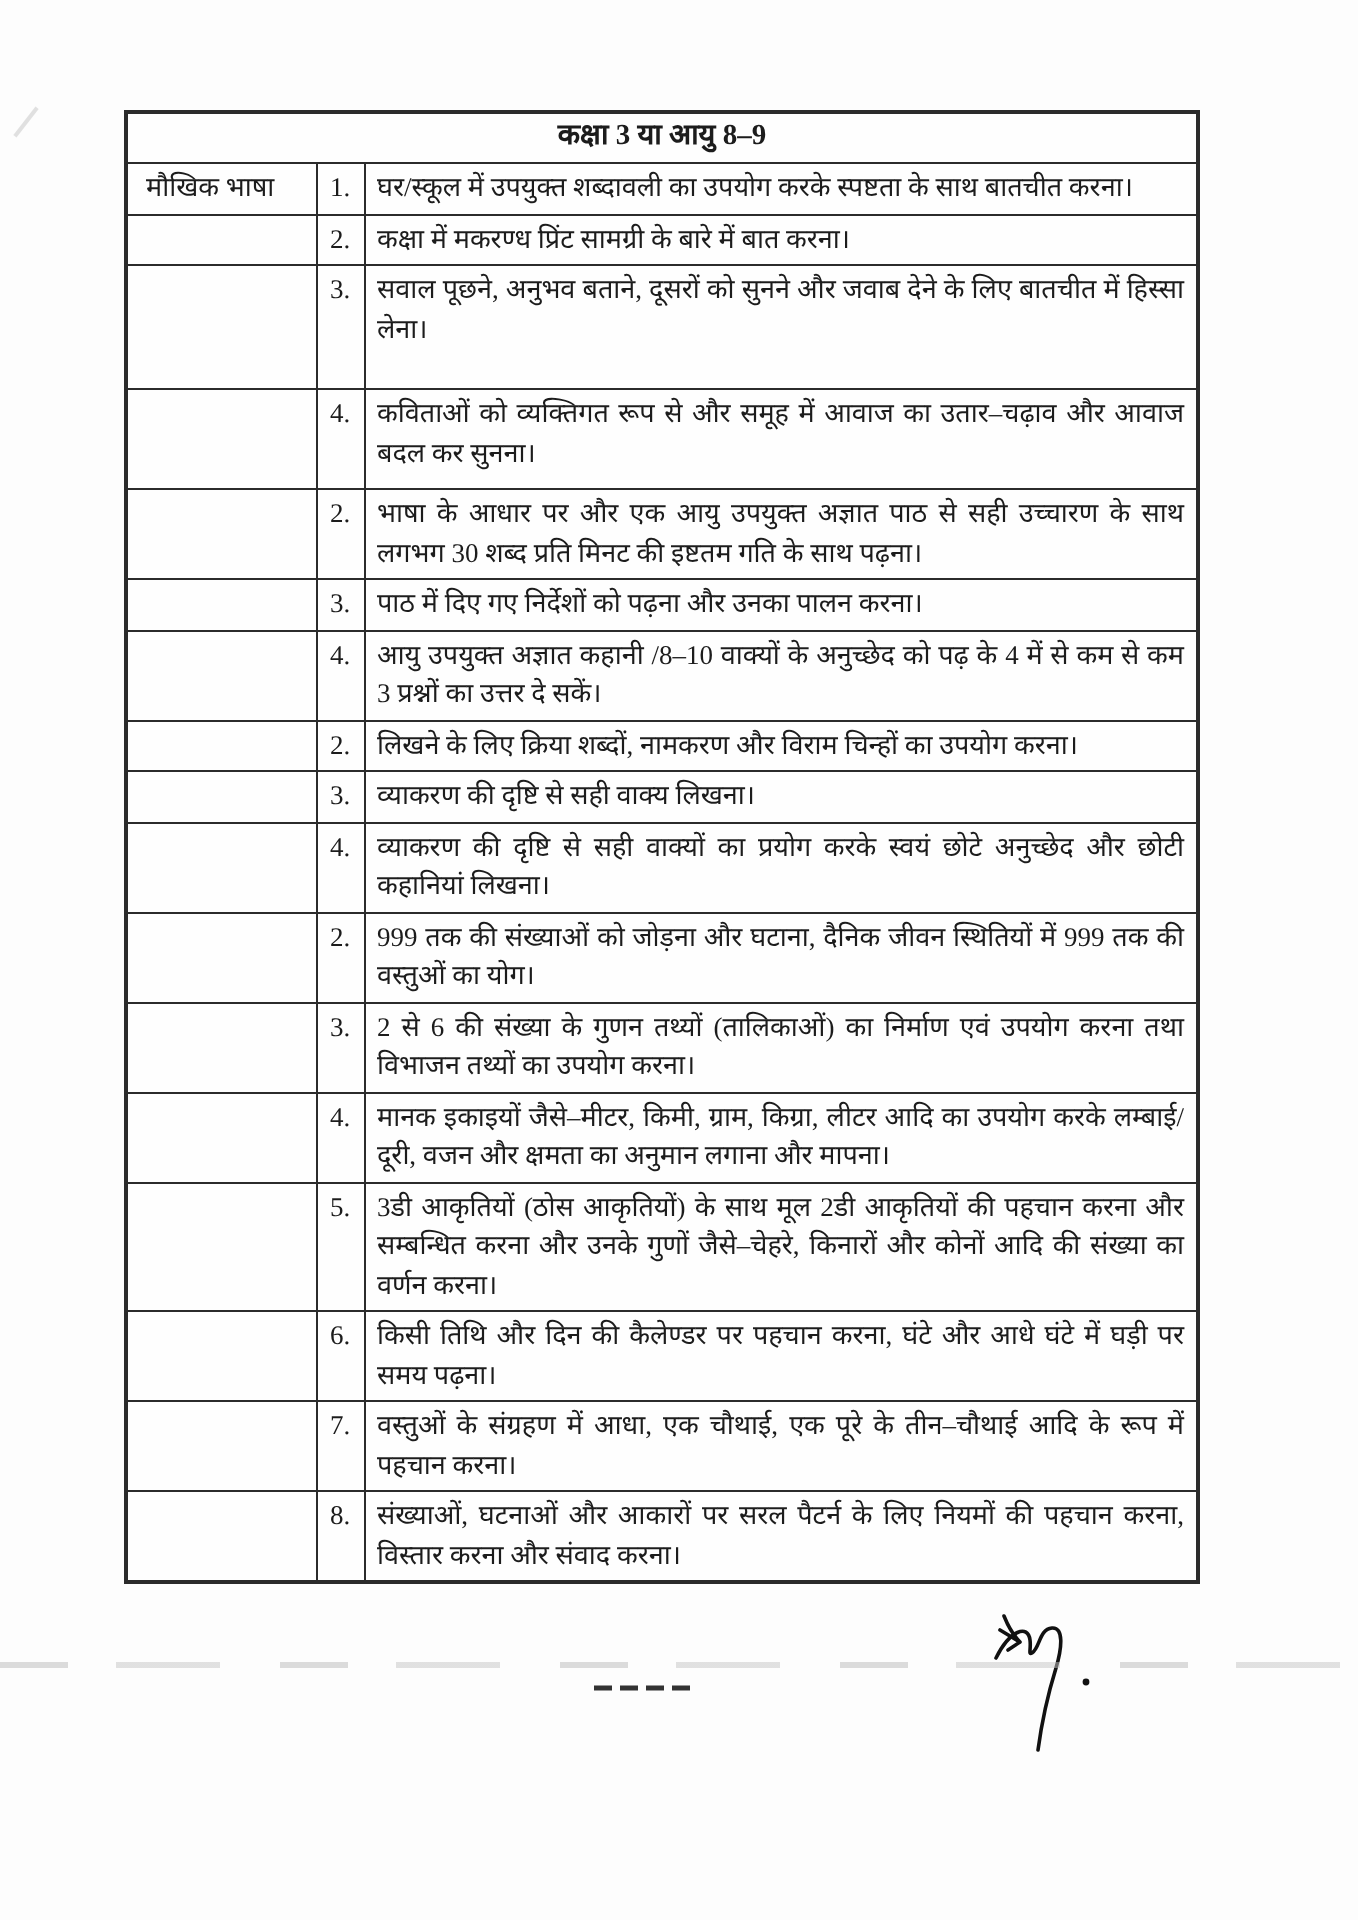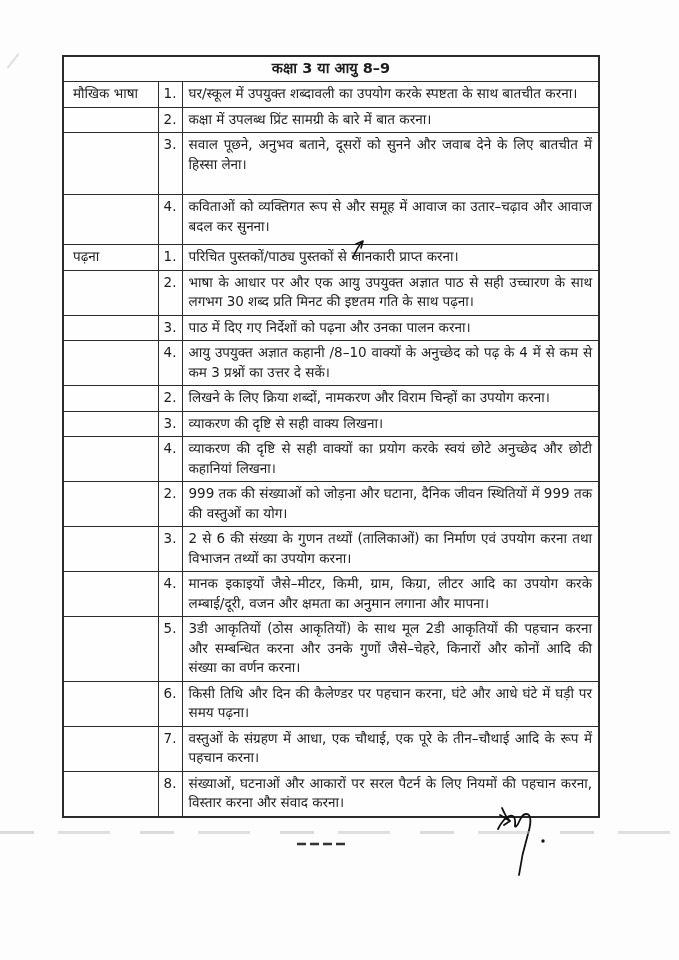--- a/index.html
+++ b/index.html
@@ -9,20 +9,21 @@
     height: 960px;
     background: #fdfdfd;
     font-family: "DejaVu Sans", "Liberation Sans", sans-serif;
     color: #1c1c1c;
     overflow: hidden;
   }
   .page {
     position: relative;
     width: 679px;
     height: 836px;
+    font-family: Liberation Serif, serif;
   }
   .doc-table {
     position: absolute;
     left: 62px;
     top: 55px;
     width: 536px;
     border-collapse: collapse;
     table-layout: fixed;
     background: #fefefe;
   }
@@ -138,43 +139,33 @@
       </tr>
 
       <tr>
         <td class="cat"><span>मौखिक भाषा</span></td>
         <td class="num"><span>1.</span></td>
         <td class="txt"><span>घर/स्कूल में उपयुक्त शब्दावली का उपयोग करके स्पष्टता के साथ बातचीत करना।</span></td>
       </tr>
       <tr>
         <td class="cat"></td>
         <td class="num"><span>2.</span></td>
-        <td class="txt"><span>कक्षा में उपलब्ध प्रिंट सामग्री के बारे में बात करना।</span></td>
+        <td class="txt"><span>कक्षा में मकरण्ध प्रिंट सामग्री के बारे में बात करना।</span></td>
       </tr>
       <tr class="tall-row">
         <td class="cat"></td>
         <td class="num"><span>3.</span></td>
         <td class="txt"><span>सवाल पूछने, अनुभव बताने, दूसरों को सुनने और जवाब देने के लिए बातचीत में हिस्सा लेना।</span></td>
       </tr>
       <tr class="tall-row2">
         <td class="cat"></td>
         <td class="num"><span>4.</span></td>
         <td class="txt"><span>कविताओं को व्यक्तिगत रूप से और समूह में आवाज का उतार–चढ़ाव और आवाज बदल कर सुनना।</span></td>
       </tr>
 
-      <tr>
-        <td class="cat"><span>पढ़ना</span></td>
-        <td class="num"><span>1.</span></td>
-        <td class="txt">
-          <span>परिचित पुस्तकों/पाठ्य पुस्तकों से जानकारी प्राप्त करना।</span>
-          <svg class="correction-mark" viewBox="0 0 22 24">
-            <path d="M4,20 C7,12 10,7 14,3 M14,3 L12,10 M14,3 L7,6" fill="none" stroke="#111" stroke-width="1.6" stroke-linecap="round"></path>
-          </svg>
-        </td>
-      </tr>
       <tr>
         <td class="cat"></td>
         <td class="num"><span>2.</span></td>
         <td class="txt"><span>भाषा के आधार पर और एक आयु उपयुक्त अज्ञात पाठ से सही उच्चारण के साथ लगभग 30 शब्द प्रति मिनट की इष्टतम गति के साथ पढ़ना।</span></td>
       </tr>
       <tr>
         <td class="cat"></td>
         <td class="num"><span>3.</span></td>
         <td class="txt"><span>पाठ में दिए गए निर्देशों को पढ़ना और उनका पालन करना।</span></td>
       </tr>

